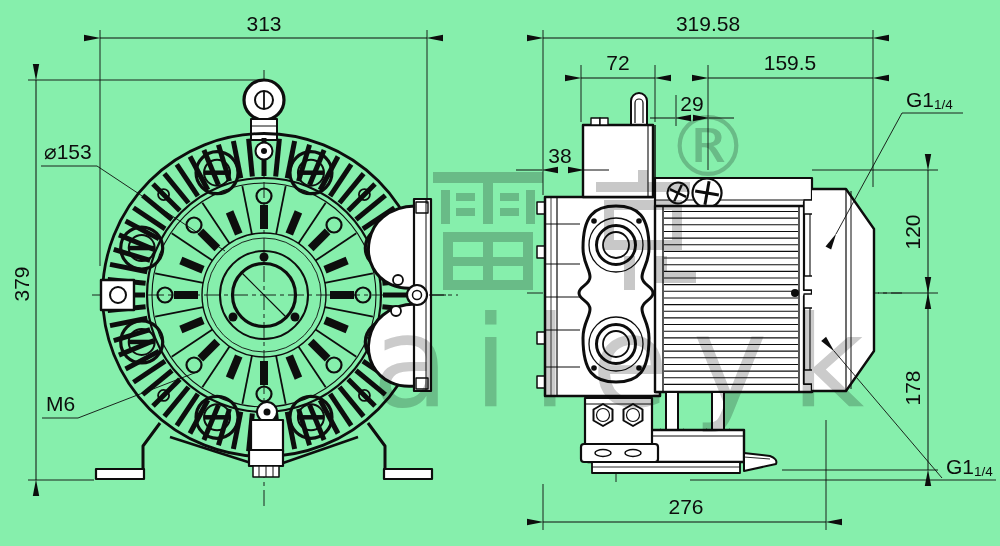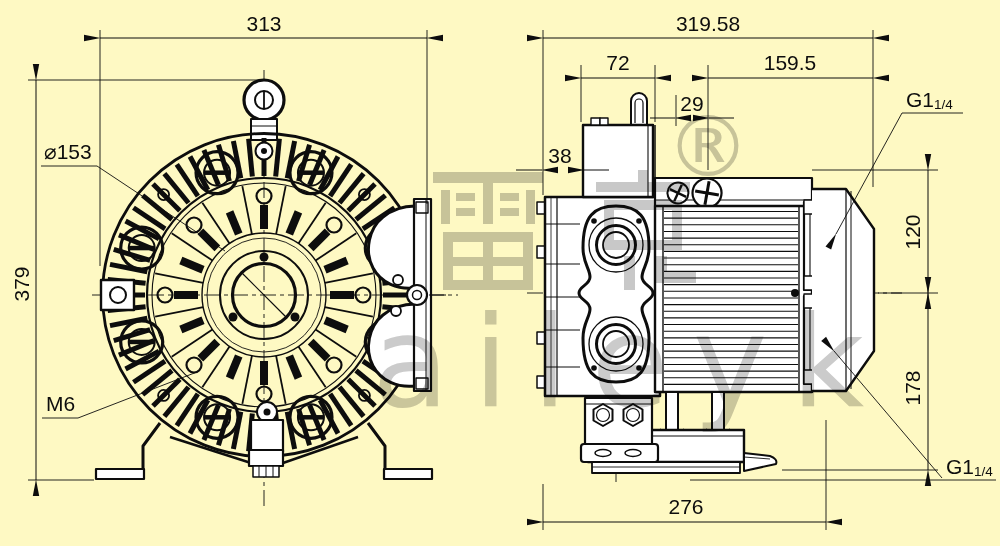--- a/index.html
+++ b/index.html
@@ -1,16 +1,16 @@
 <!DOCTYPE html>
 <html><head>
 <meta charset="utf-8">
 <style>
   html,body{margin:0;padding:0;background:#fff;}
-  #stage{position:relative;width:1000px;height:546px;background:#fef9c3;overflow:hidden;
+  #stage{position:relative;width:1000px;height:546px;background:#86efac;overflow:hidden;
          font-family:"Liberation Sans",sans-serif;}
   #draw{position:absolute;left:0;top:0;}
   #draw line,#draw path,#draw circle,#draw rect,#draw ellipse,#draw polyline,#draw polygon{
      stroke:#0d0d0d;fill:none;stroke-linecap:butt;stroke-linejoin:round;}
   #draw .wf{fill:#ffffff;}
   #draw .fk{fill:#0d0d0d;stroke:none;}
   #draw .cl{stroke-dasharray:16 4 4 4;stroke-width:0.9;}
   #draw text{fill:#0d0d0d;stroke:none;font-family:"Liberation Sans","DejaVu Sans",sans-serif;}
   #draw .dim{font-size:21px;}
   #draw .sub{font-size:13.5px;}

